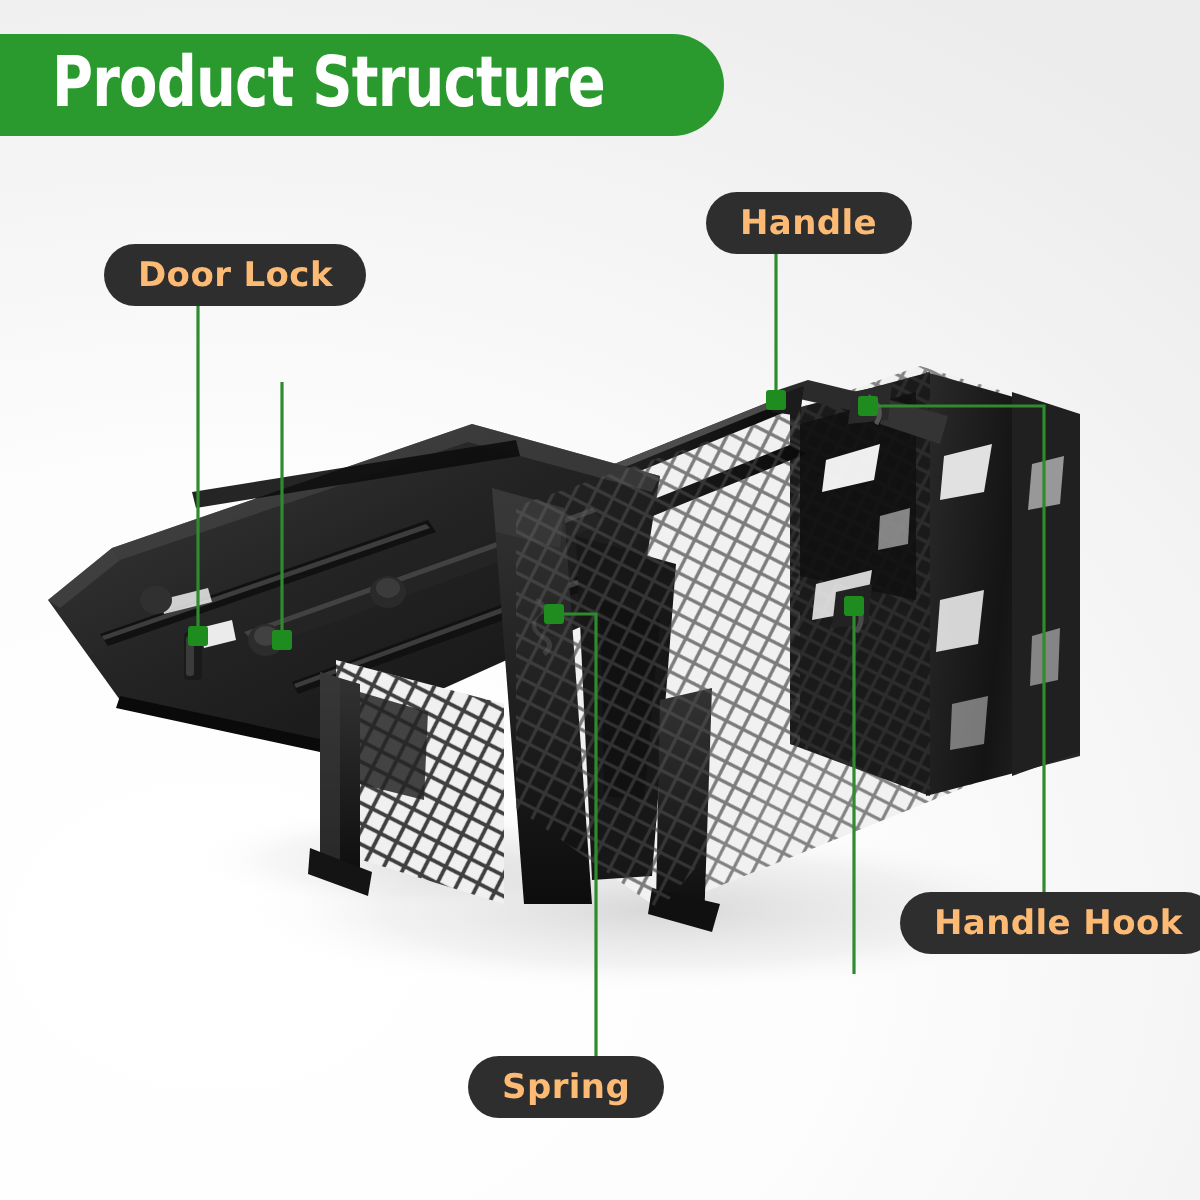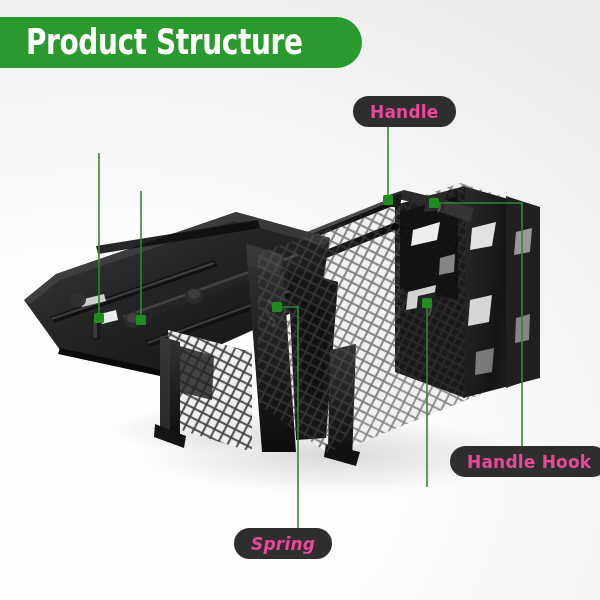--- a/index.html
+++ b/index.html
@@ -38,38 +38,38 @@
   
   #product{position:absolute;left:0;top:0;width:600px;height:600px;}
 
   
   #leaders{position:absolute;left:0;top:0;width:600px;height:600px;pointer-events:none;}
 
   
   .pill{
     position:absolute;
     background:#2e2e2e;
-    color:#ec4899;
+    color:#fdba74;
     border-radius:17px;
     height:31px;
     display:flex;align-items:center;justify-content:center;
     font-family:"DejaVu Sans",sans-serif;
     font-weight:700;
     font-size:17px;
     letter-spacing:.2px;
     white-space:nowrap;
     padding:0 17px;
     box-sizing:border-box;
   }
   .pill.p-door-lock{left:52px;top:122px;}
   .pill.p-door{left:117px;top:160px;}
   .pill.p-handle{left:353px;top:96px;}
   .pill.p-handle-hook{left:450px;top:446px;}
   .pill.p-bait-hook{left:373px;top:487px;}
-  .pill.p-spring{left:234px;top:528px;font-style:italic;}
+  .pill.p-spring{left:234px;top:528px;}
 </style>
 </head>
 <body>
 
 <div id="stage">
 
   <svg id="product" viewBox="0 0 600 600">
     <defs>
 
       <pattern id="mesh" width="13" height="13" patternUnits="userSpaceOnUse" patternTransform="rotate(-18)">
@@ -245,17 +245,18 @@
       <rect x="429" y="198" width="10" height="10" rx="1.5"></rect>
       <rect x="422" y="298" width="10" height="10" rx="1.5"></rect>
       <rect x="272" y="302" width="10" height="10" rx="1.5"></rect>
     </g>
   </svg>
 
   <div id="banner">
     <span id="banner-text">Product Structure</span>
   </div>
 
+  <div class="pill p-door-lock">Door Lock</div>
   <div class="pill p-handle">Handle</div>
   <div class="pill p-handle-hook">Handle Hook</div>
   <div class="pill p-spring">Spring</div>
 
 </div>
 
 </body></html>

